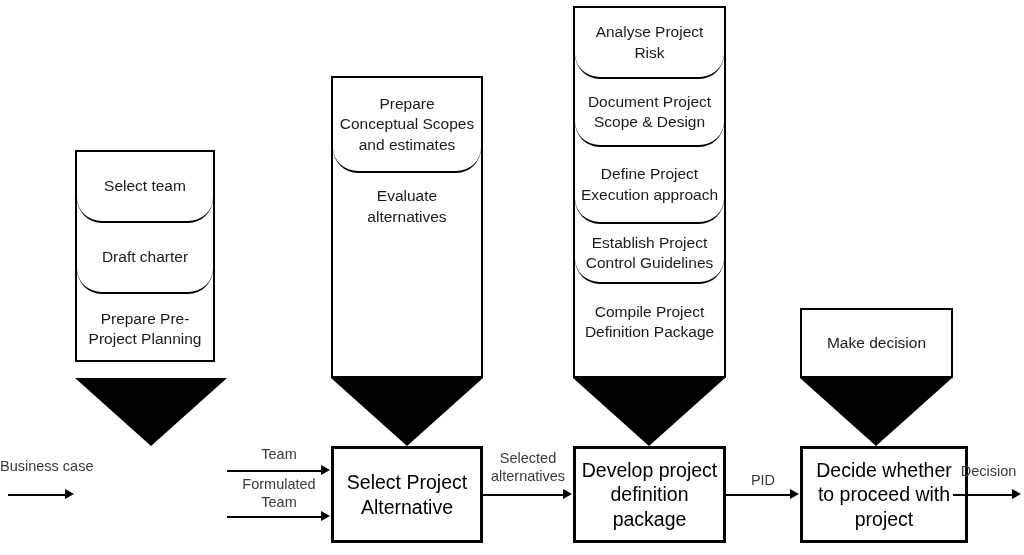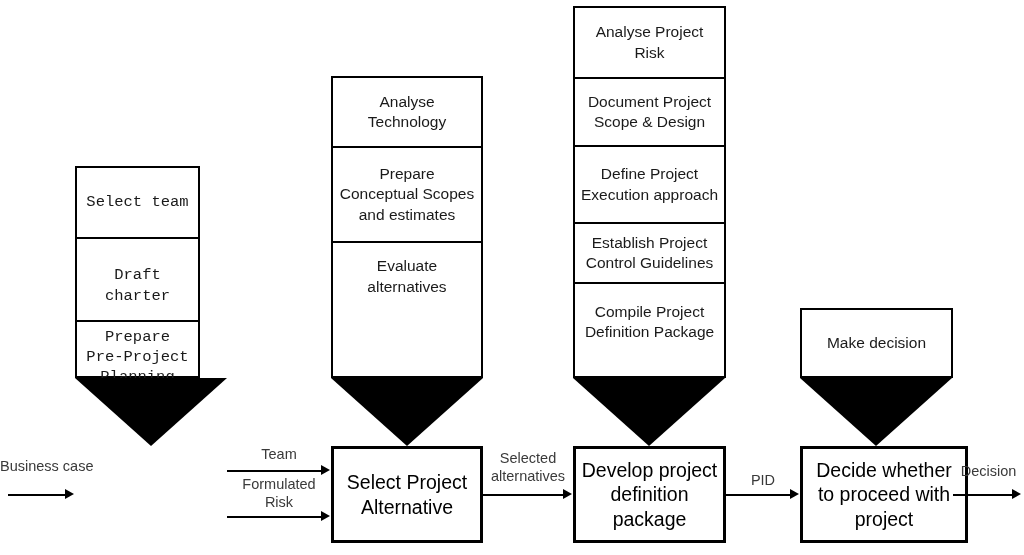--- a/index.html
+++ b/index.html
@@ -29,20 +29,21 @@
     border-bottom: 2.5px solid #000;
     box-sizing: border-box;
     display: flex;
     align-items: center;
     justify-content: center;
     text-align: center;
     color: #1a1a1a;
     font-size: 15.5px;
     line-height: 1.30;
     padding: 2px 6px;
+    border-radius: 25px;
   }
   .stack-cell:last-child { border-bottom: none; }
 
   
   .funnel {
     position: absolute;
     width: 0;
     height: 0;
     border-style: solid;
     border-color: #000 transparent transparent transparent;
@@ -86,29 +87,28 @@
     font-size: 14.5px;
     line-height: 1.22;
     white-space: nowrap;
   }
 </style>
 </head>
 <body>
 
 <div id="diagram">
 
-  <div class="stack" style="left:75px; top:166px; width:125px; height:212px;font-family:Liberation Mono, monospace;">
+  <div class="stack" style="left:75px; top:150px; width:140px; height:212px;">
     <div class="stack-cell" style="height:71px;">Select team</div>
-    <div class="stack-cell" style="height:71px;margin-top:12px;">Draft charter</div>
+    <div class="stack-cell" style="height:71px;">Draft charter</div>
     <div class="stack-cell" style="height:70px;">Prepare Pre-Project Planning</div>
   </div>
   <div class="funnel" style="left:75px; top:378px; border-width:68px 76px 0 76px;"></div>
 
   <div class="stack" style="left:331px; top:76px; width:152px; height:302px;">
-    <div class="stack-cell" style="height:70px;">Analyse Technology</div>
     <div class="stack-cell" style="height:95px;">Prepare Conceptual Scopes and estimates</div>
     <div class="stack-cell" style="height:67px;">Evaluate alternatives</div>
   </div>
   <div class="funnel" style="left:331px; top:378px; border-width:68px 76px 0 76px;"></div>
   <div class="mainbox" style="left:331px; top:446px; width:152px; height:97px;">Select Project Alternative</div>
 
   <div class="stack" style="left:573px; top:6px; width:153px; height:372px;">
     <div class="stack-cell" style="height:71px;">Analyse Project Risk</div>
     <div class="stack-cell" style="height:68px;">Document Project Scope &amp; Design</div>
     <div class="stack-cell" style="height:77px;">Define Project Execution approach</div>
@@ -125,21 +125,21 @@
   <div class="mainbox" style="left:800px; top:446px; width:168px; height:97px;">Decide whether to proceed with project</div>
 
   <div class="edge-label" style="left:0px; top:450px; width:78px;margin-top:8px;">Business case</div>
   <div class="arrow-line" style="left:8px; top:494px; width:58px;"></div>
   <div class="arrow-head" style="left:65px; top:489px;"></div>
 
   <div class="edge-label" style="left:227px; top:446px; width:104px;">Team</div>
   <div class="arrow-line" style="left:227px; top:470px; width:95px;"></div>
   <div class="arrow-head" style="left:321px; top:465px;"></div>
 
-  <div class="edge-label" style="left:227px; top:476px; width:104px; white-space:normal;">Formulated Risk</div>
+  <div class="edge-label" style="left:227px; top:476px; width:104px; white-space:normal;">Formulated Team</div>
   <div class="arrow-line" style="left:227px; top:516px; width:95px;"></div>
   <div class="arrow-head" style="left:321px; top:511px;"></div>
 
   <div class="edge-label" style="left:483px; top:450px; width:90px; white-space:normal;">Selected alternatives</div>
   <div class="arrow-line" style="left:483px; top:494px; width:81px;"></div>
   <div class="arrow-head" style="left:563px; top:489px;"></div>
 
   <div class="edge-label" style="left:726px; top:472px; width:74px;">PID</div>
   <div class="arrow-line" style="left:726px; top:494px; width:65px;"></div>
   <div class="arrow-head" style="left:790px; top:489px;"></div>

